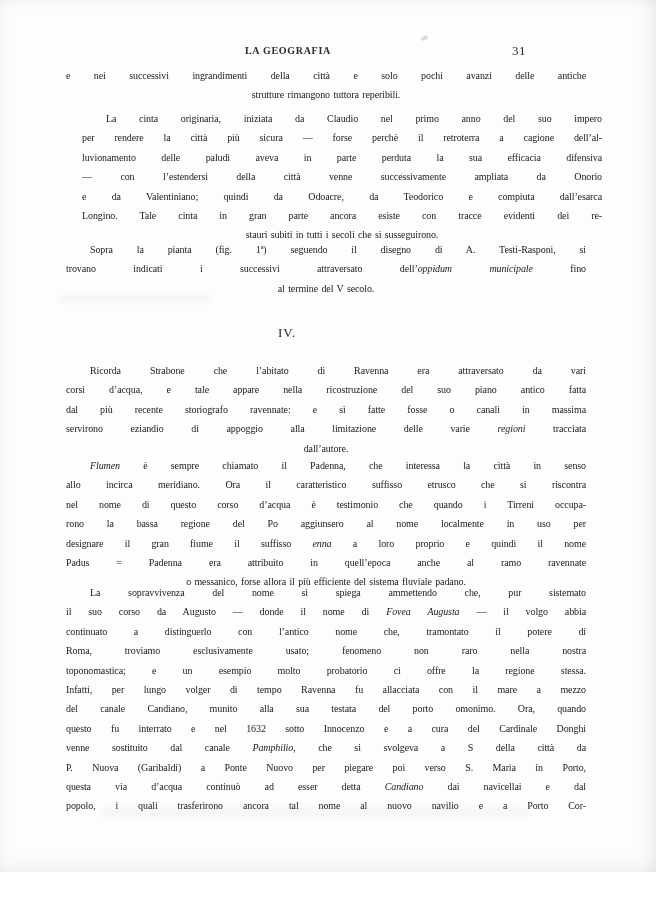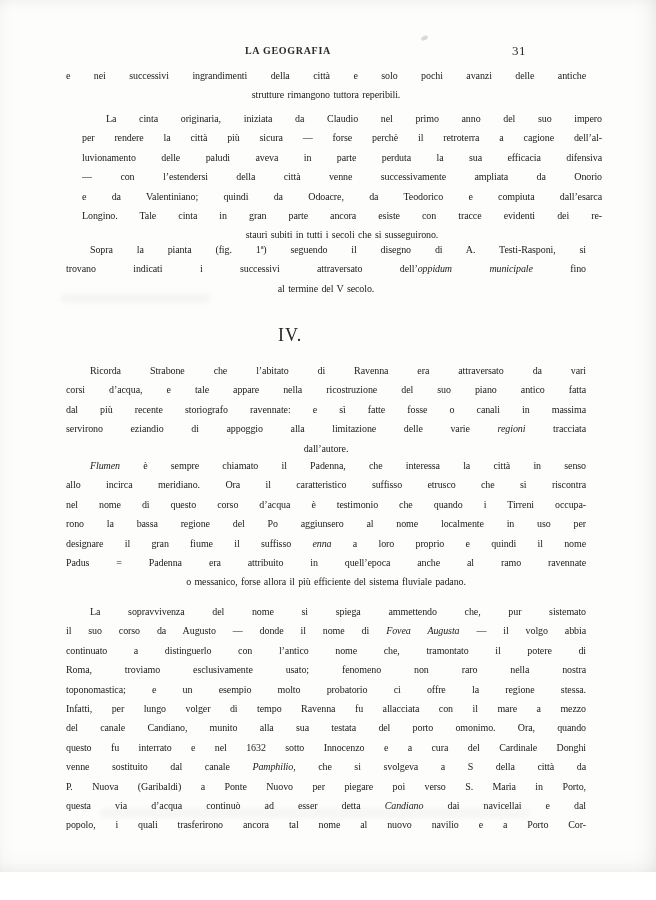--- a/index.html
+++ b/index.html
@@ -50,38 +50,38 @@
     left: 446px;
     top: 43px;
     font-size: 13px;
     letter-spacing: 0.5px;
     color: #2a2a2a;
   }
   .section-heading {
     position: absolute;
     left: 212px;
     top: 325px;
-    font-size: 18px;
+    font-size: 13px;
     letter-spacing: 1px;
     color: #262626;
   }
   .paragraph {
     position: absolute;
     left: 0;
     width: 520px;
     font-size: 10px;
     letter-spacing: -0.1px;
     word-spacing: 1px;
   }
   .para-0 { top: 66px; }
   .para-1 { top: 109px; margin-left: 16px; }
   .para-2 { top: 240px; }
   .para-3 { top: 347px; margin-top: 14px; }
   .para-4 { top: 456px; }
-  .para-5 { top: 602px; }
+  .para-5 { top: 583px; }
   .line {
     height: 19.4px;
     line-height: 19.4px;
     overflow: hidden;
     text-align: center;
   }
   .line.j {
     text-align: justify;
     text-align-last: justify;
   }

